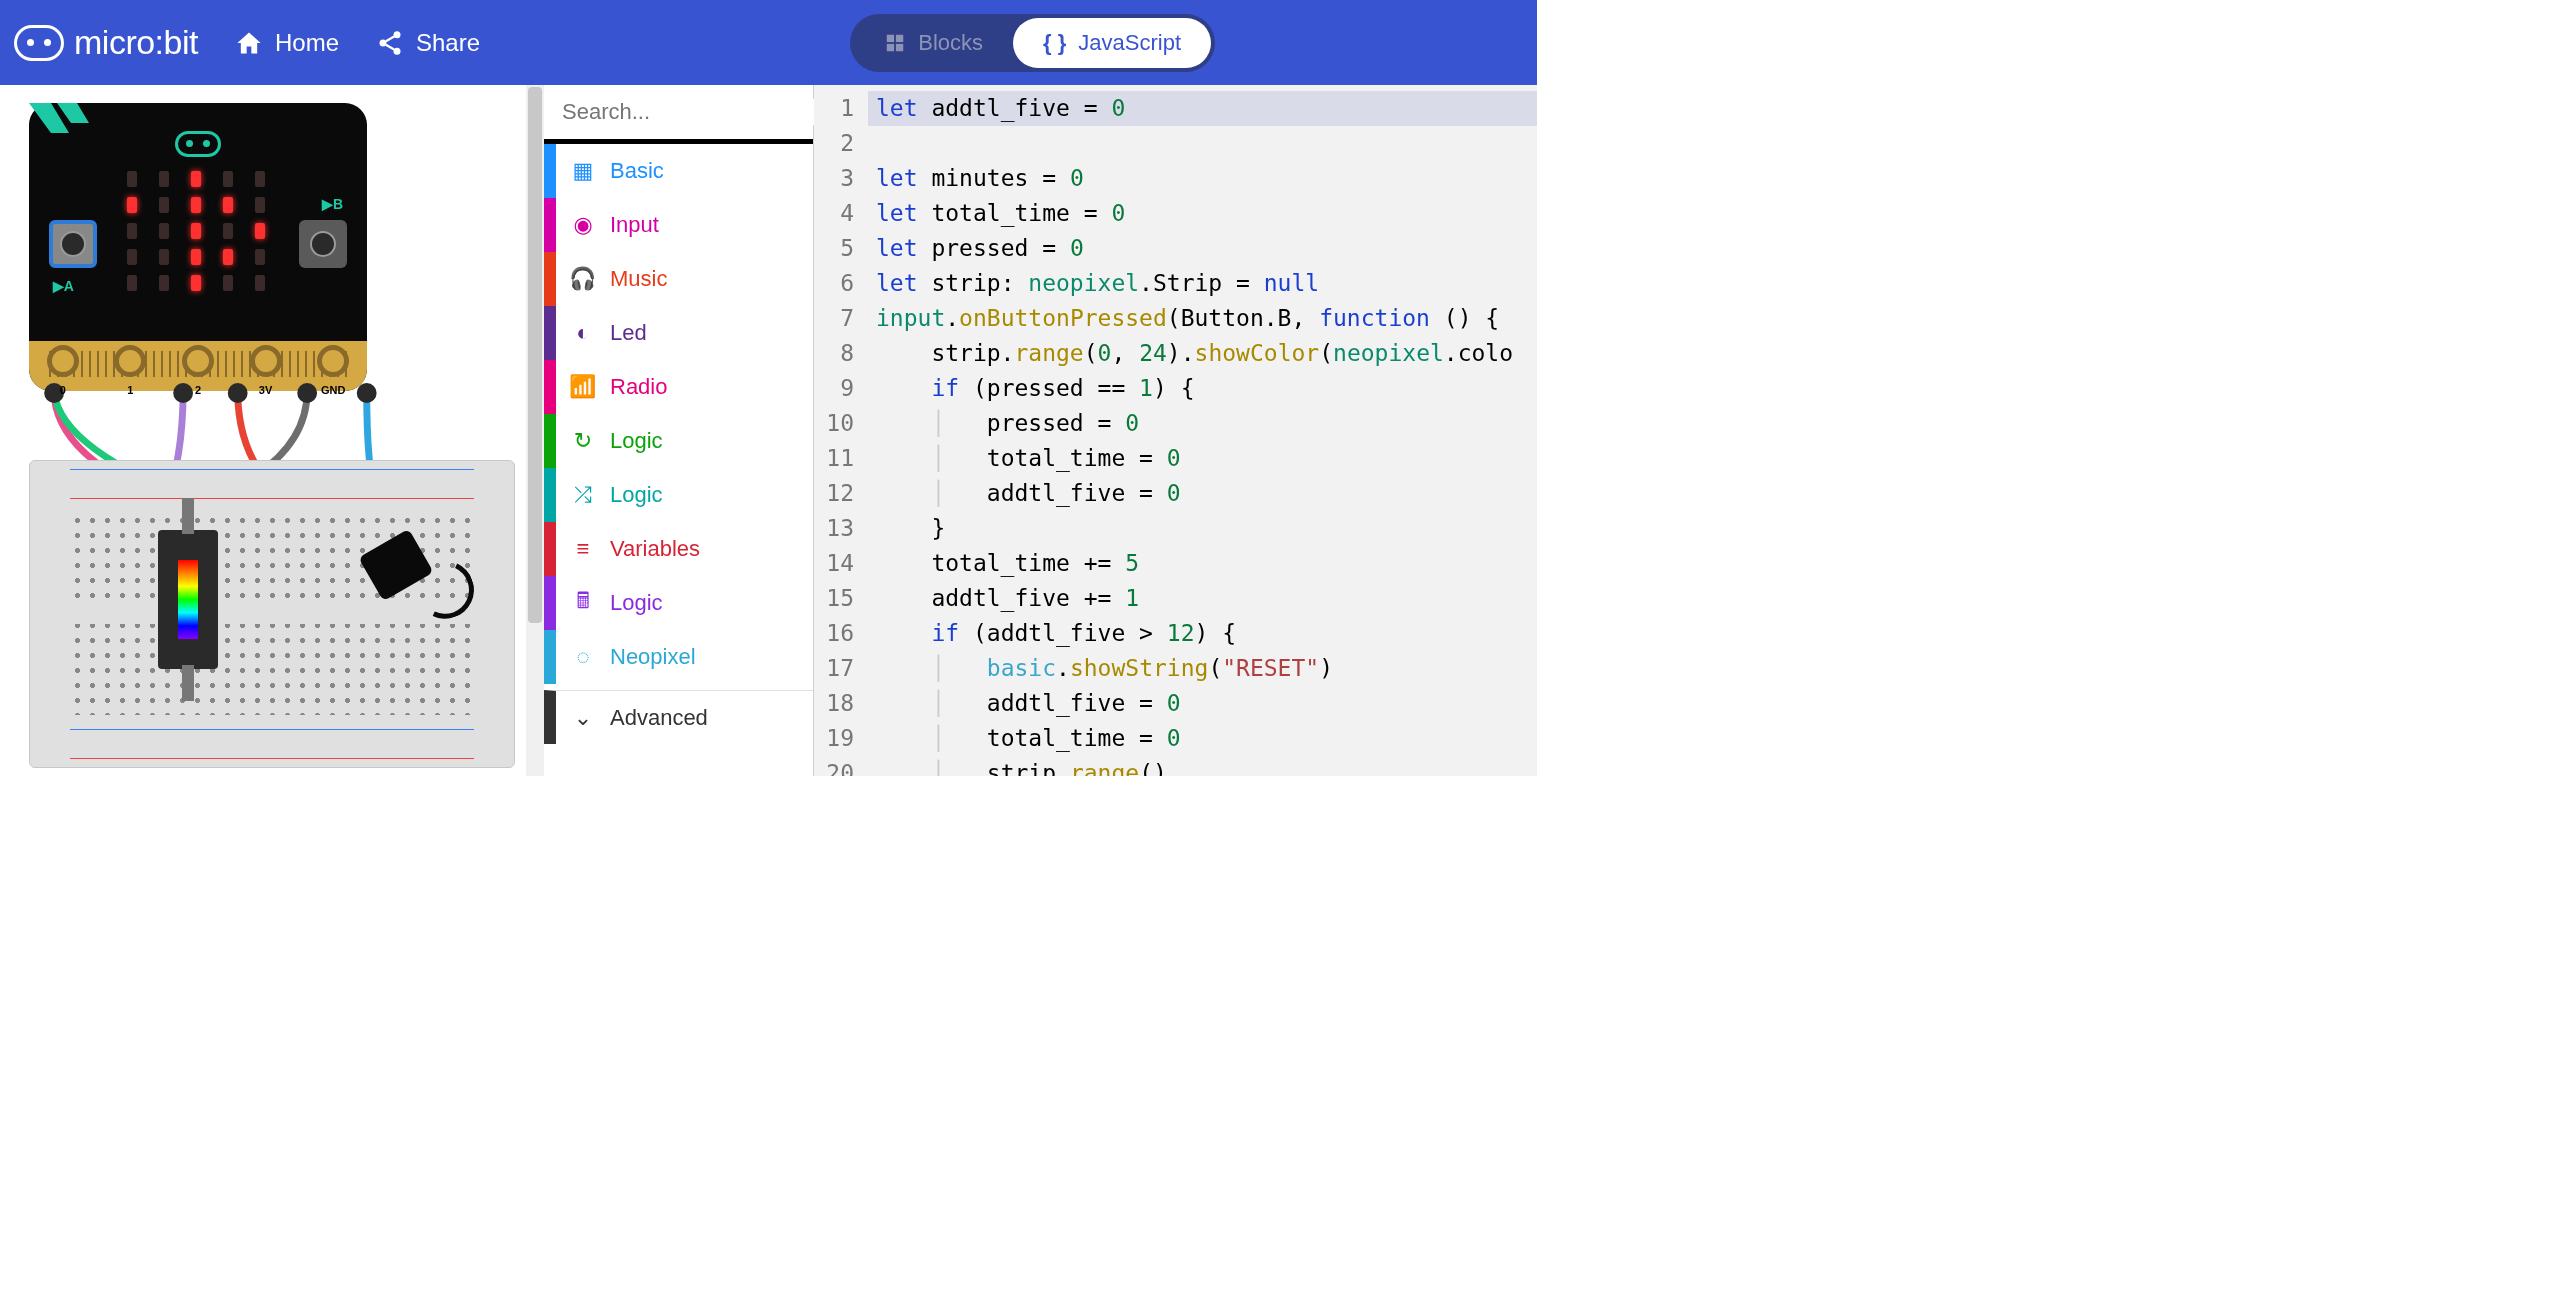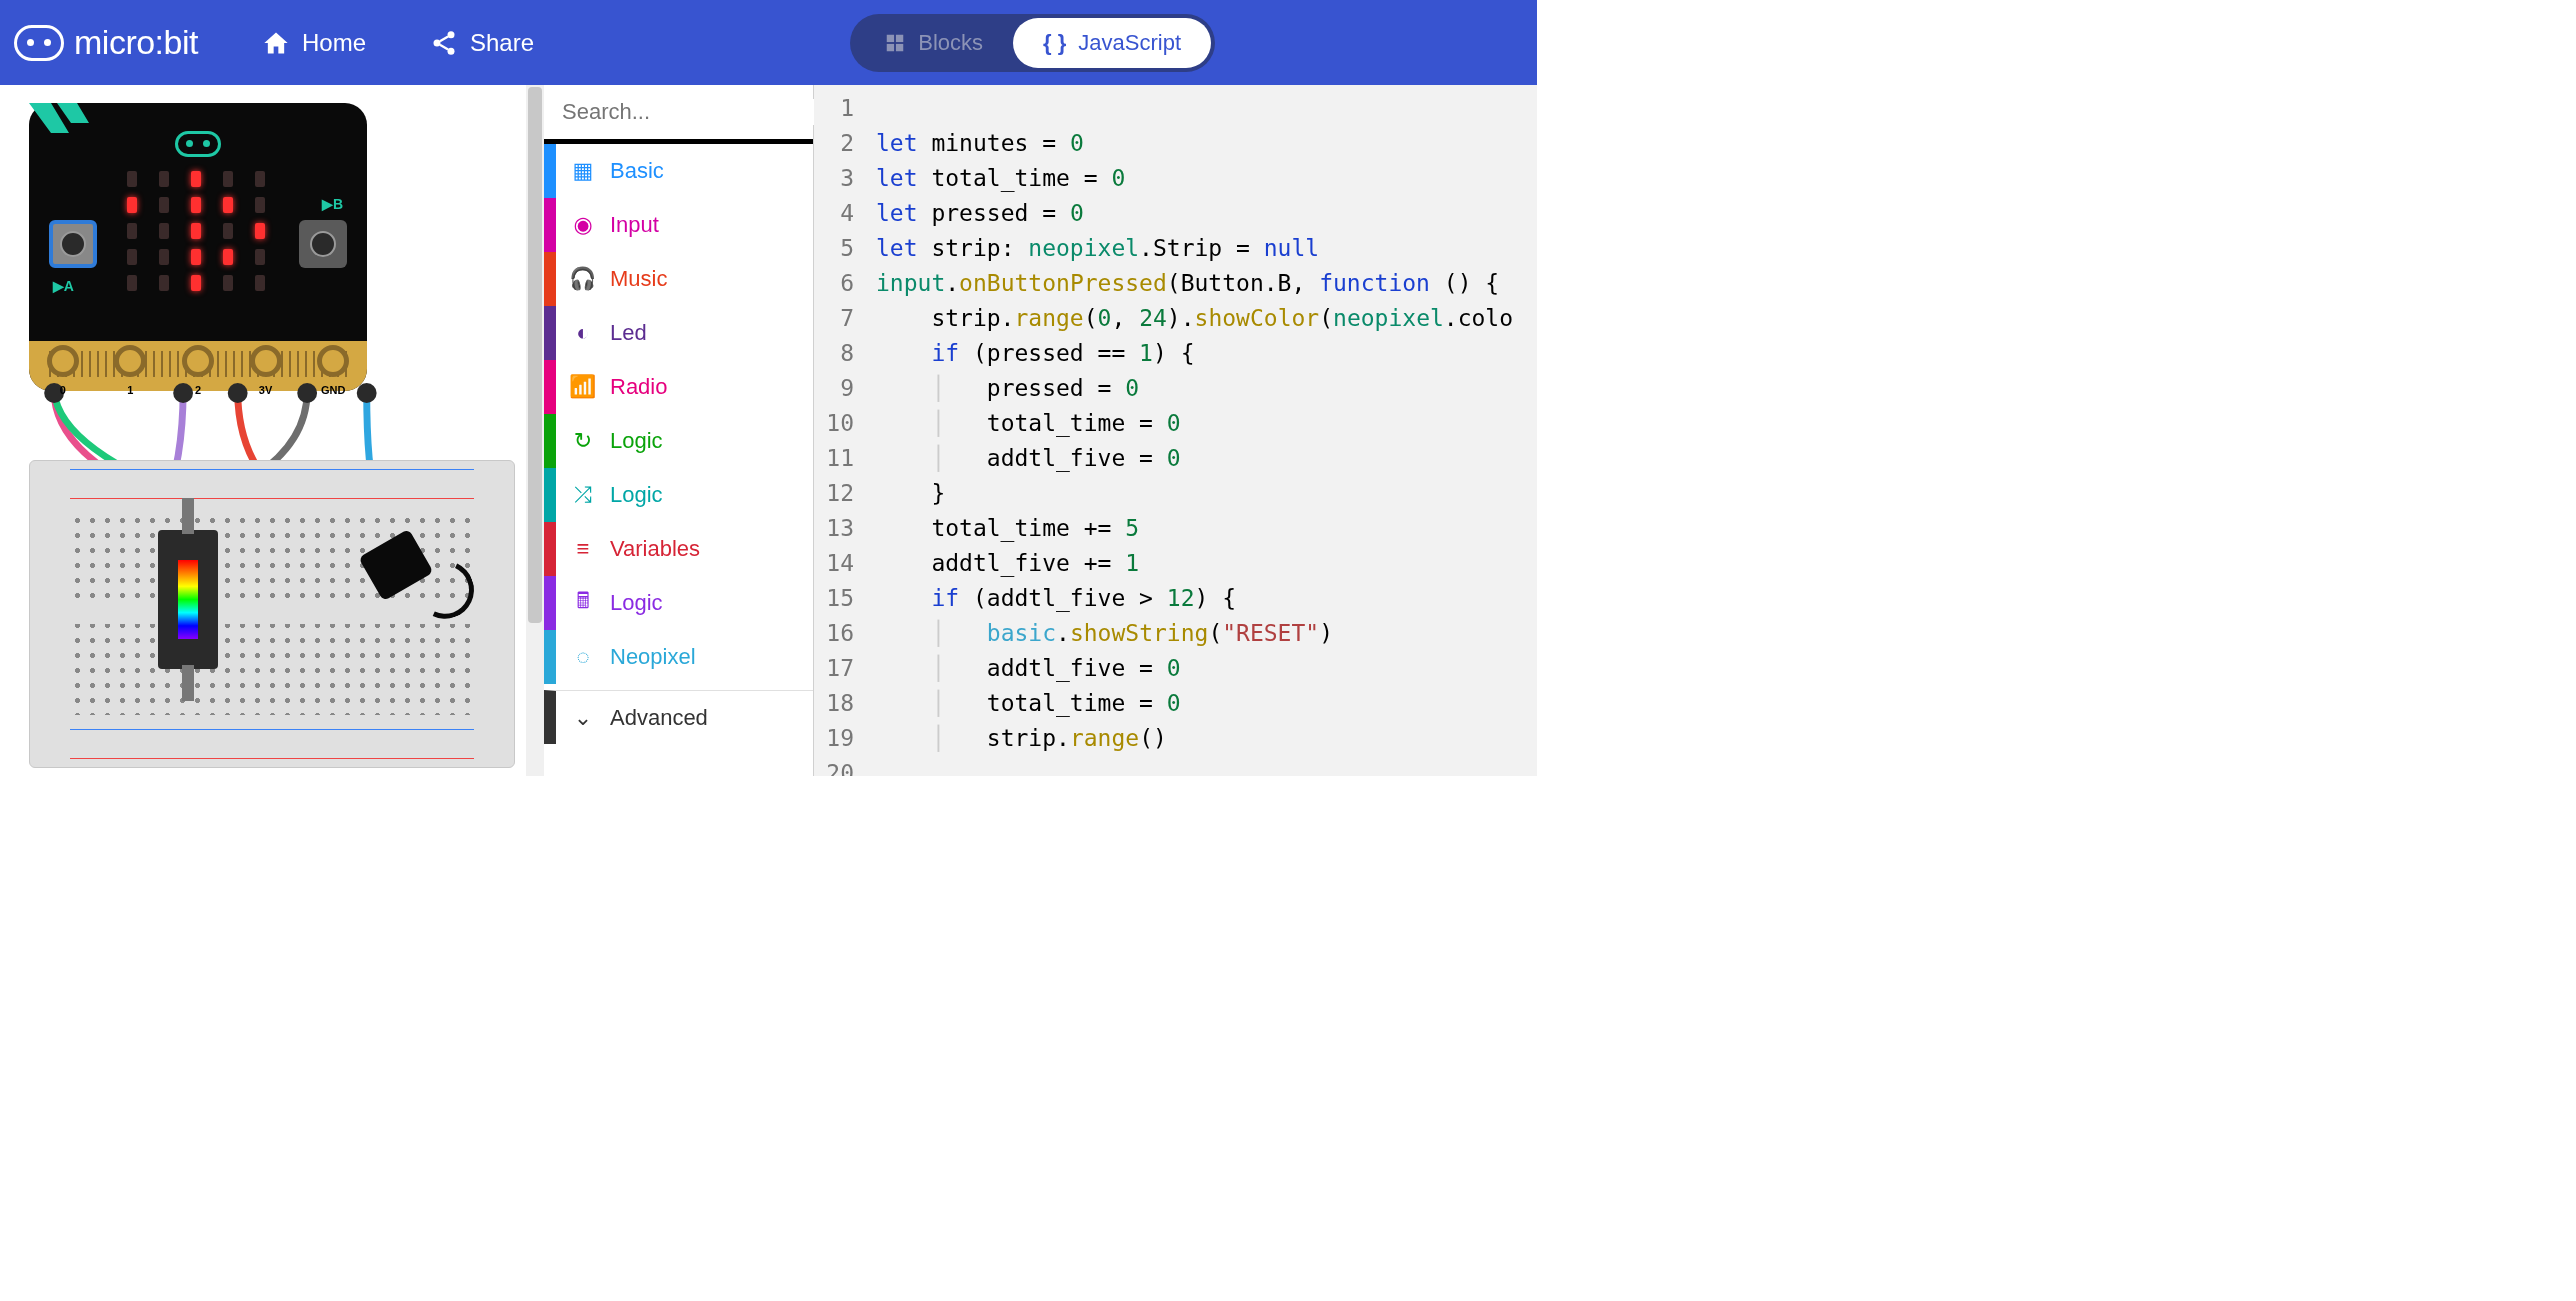--- a/index.html
+++ b/index.html
@@ -9,21 +9,21 @@
   overflow: hidden;
   width: 1537px;
   height: 776px;
 }
 .header {
   background: #3854d0;
   height: 85px;
   display: flex;
   align-items: center;
   padding: 0 14px;
-  gap: 44px;
+  gap: 17px;
 }
 .logo {
   display: flex;
   align-items: center;
   gap: 10px;
   color: #fff;
 }
 .logo-icon {
   width: 50px;
   height: 36px;
@@ -481,21 +481,21 @@
         </div>
       </div>
     <div class="cat advanced">
       <span class="ico">⌄</span>
       <span>Advanced</span>
     </div>
   </div>
 
   <div class="editor">
     <div class="gutter" id="gutter">1<br>2<br>3<br>4<br>5<br>6<br>7<br>8<br>9<br>10<br>11<br>12<br>13<br>14<br>15<br>16<br>17<br>18<br>19<br>20<br></div>
-    <div class="code" id="code">
+    <div class="code" id="code"><span class="line hl"><span class="tk-kw">let</span> addtl_five = <span class="tk-num">0</span></span>
 <span class="line"><span class="tk-kw">let</span> minutes = <span class="tk-num">0</span></span>
 <span class="line"><span class="tk-kw">let</span> total_time = <span class="tk-num">0</span></span>
 <span class="line"><span class="tk-kw">let</span> pressed = <span class="tk-num">0</span></span>
 <span class="line"><span class="tk-kw">let</span> strip: <span class="tk-type">neopixel</span>.Strip = <span class="tk-kw">null</span></span>
 <span class="line"><span class="tk-type">input</span>.<span class="tk-call">onButtonPressed</span>(Button.B, <span class="tk-kw">function</span> () {</span>
 <span class="line">    strip.<span class="tk-call">range</span>(<span class="tk-num">0</span>, <span class="tk-num">24</span>).<span class="tk-call">showColor</span>(<span class="tk-type">neopixel</span>.colo</span>
 <span class="line">    <span class="tk-kw">if</span> (pressed == <span class="tk-num">1</span>) {</span>
 <span class="line">    <span class="indent-guide">│   </span>pressed = <span class="tk-num">0</span></span>
 <span class="line">    <span class="indent-guide">│   </span>total_time = <span class="tk-num">0</span></span>
 <span class="line">    <span class="indent-guide">│   </span>addtl_five = <span class="tk-num">0</span></span>

